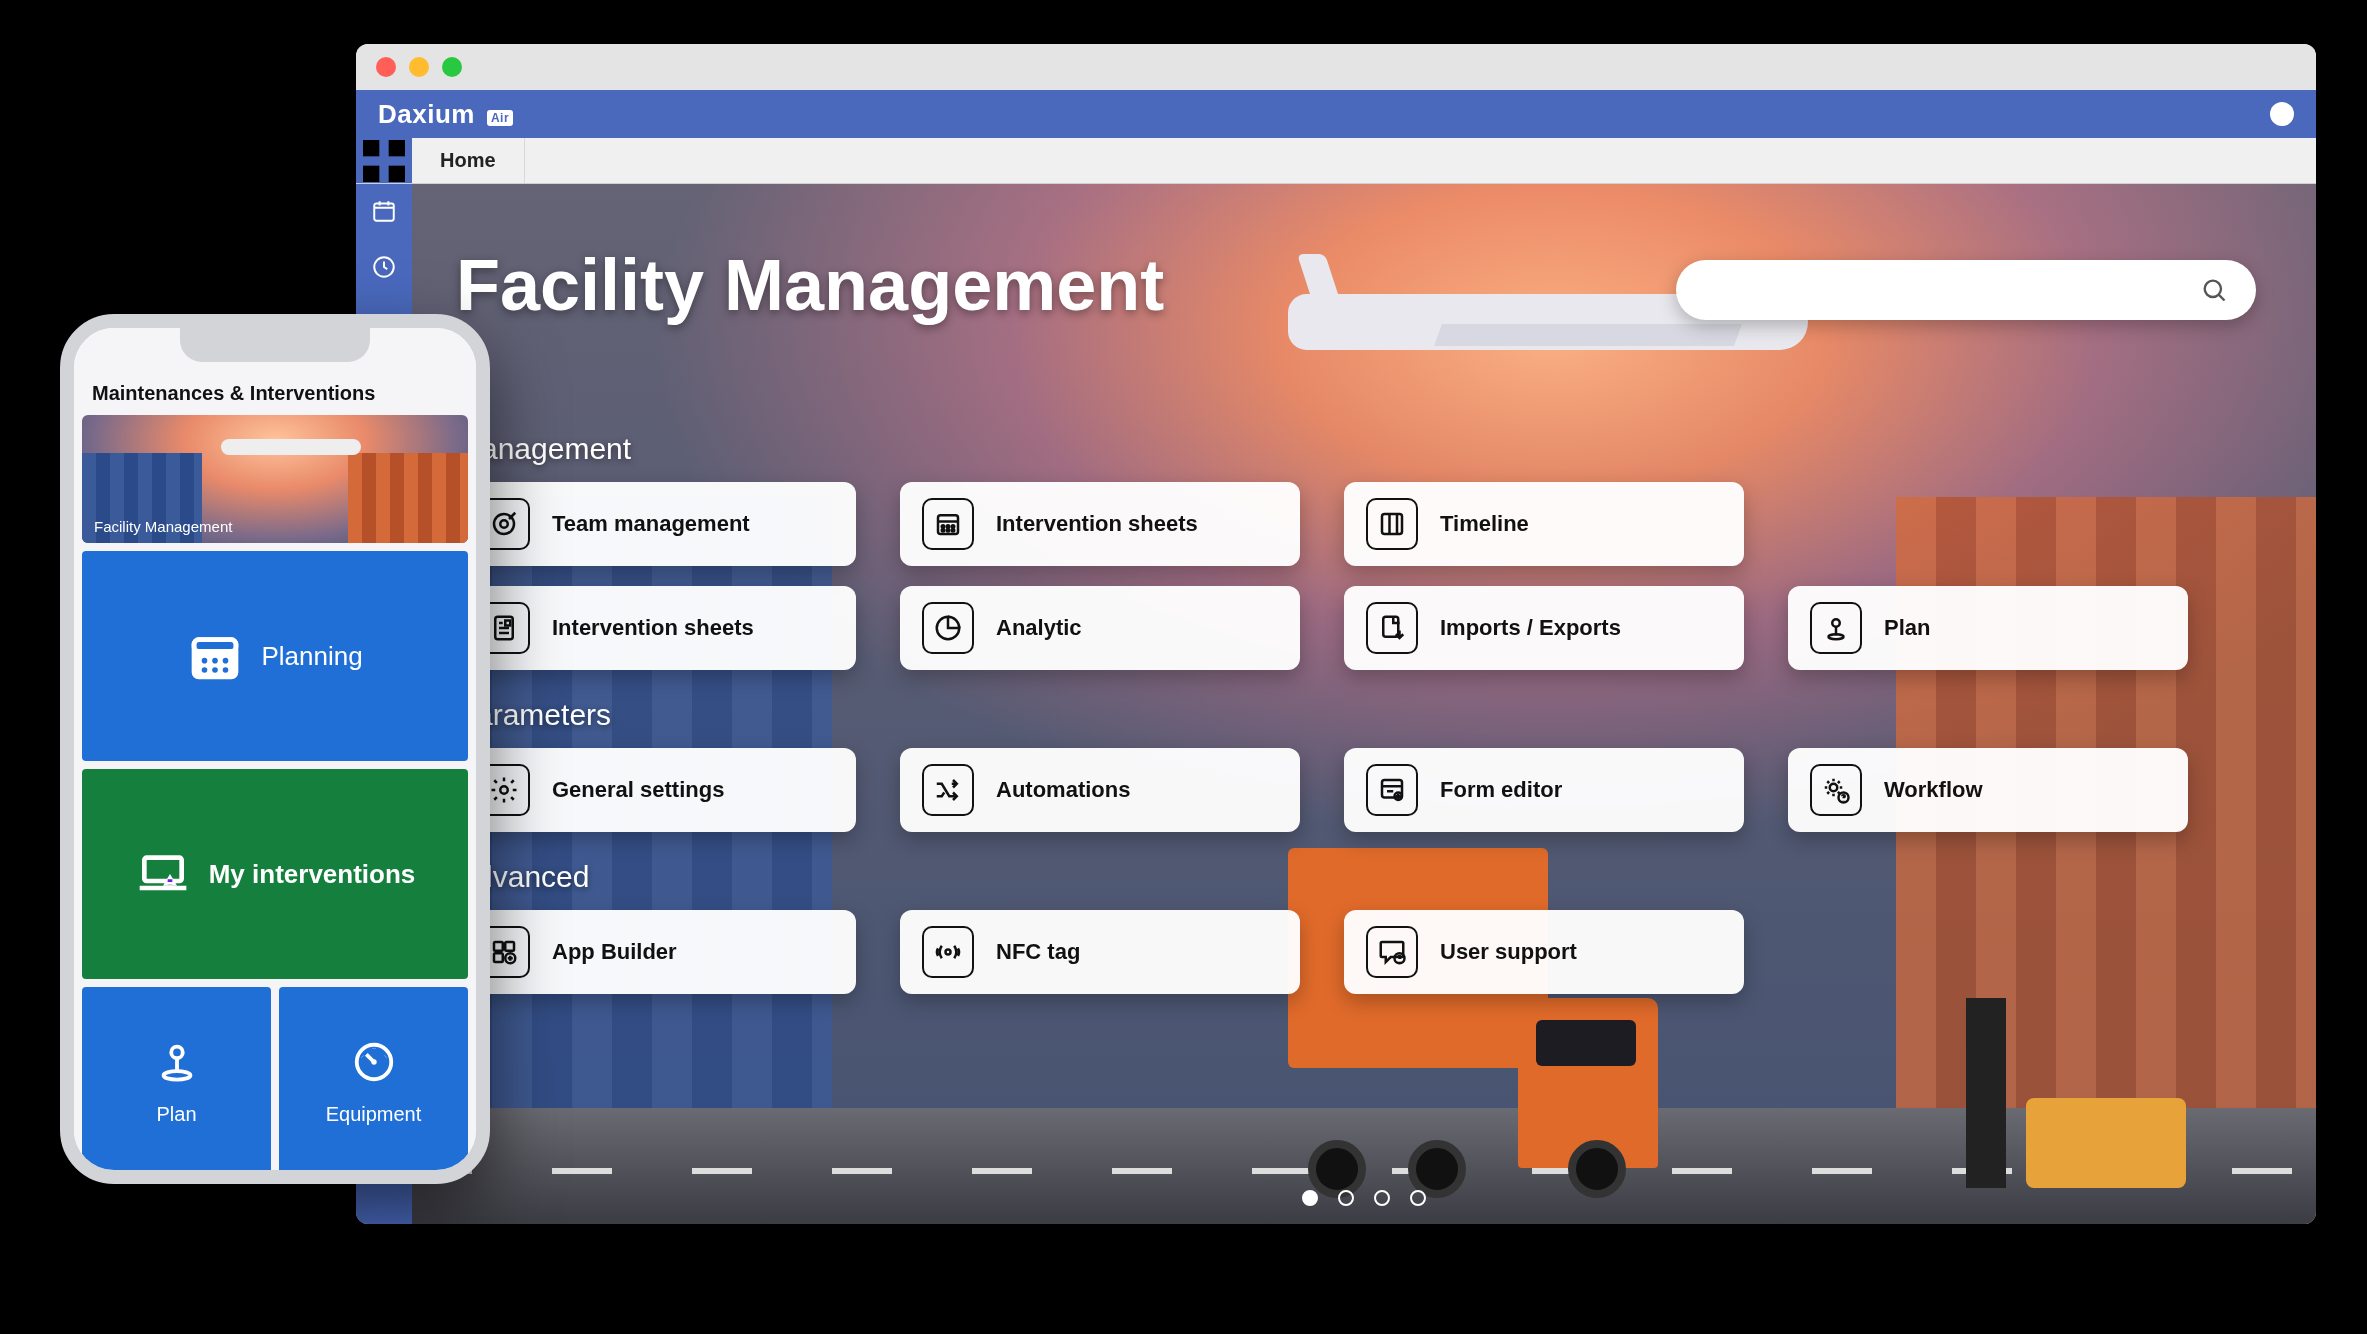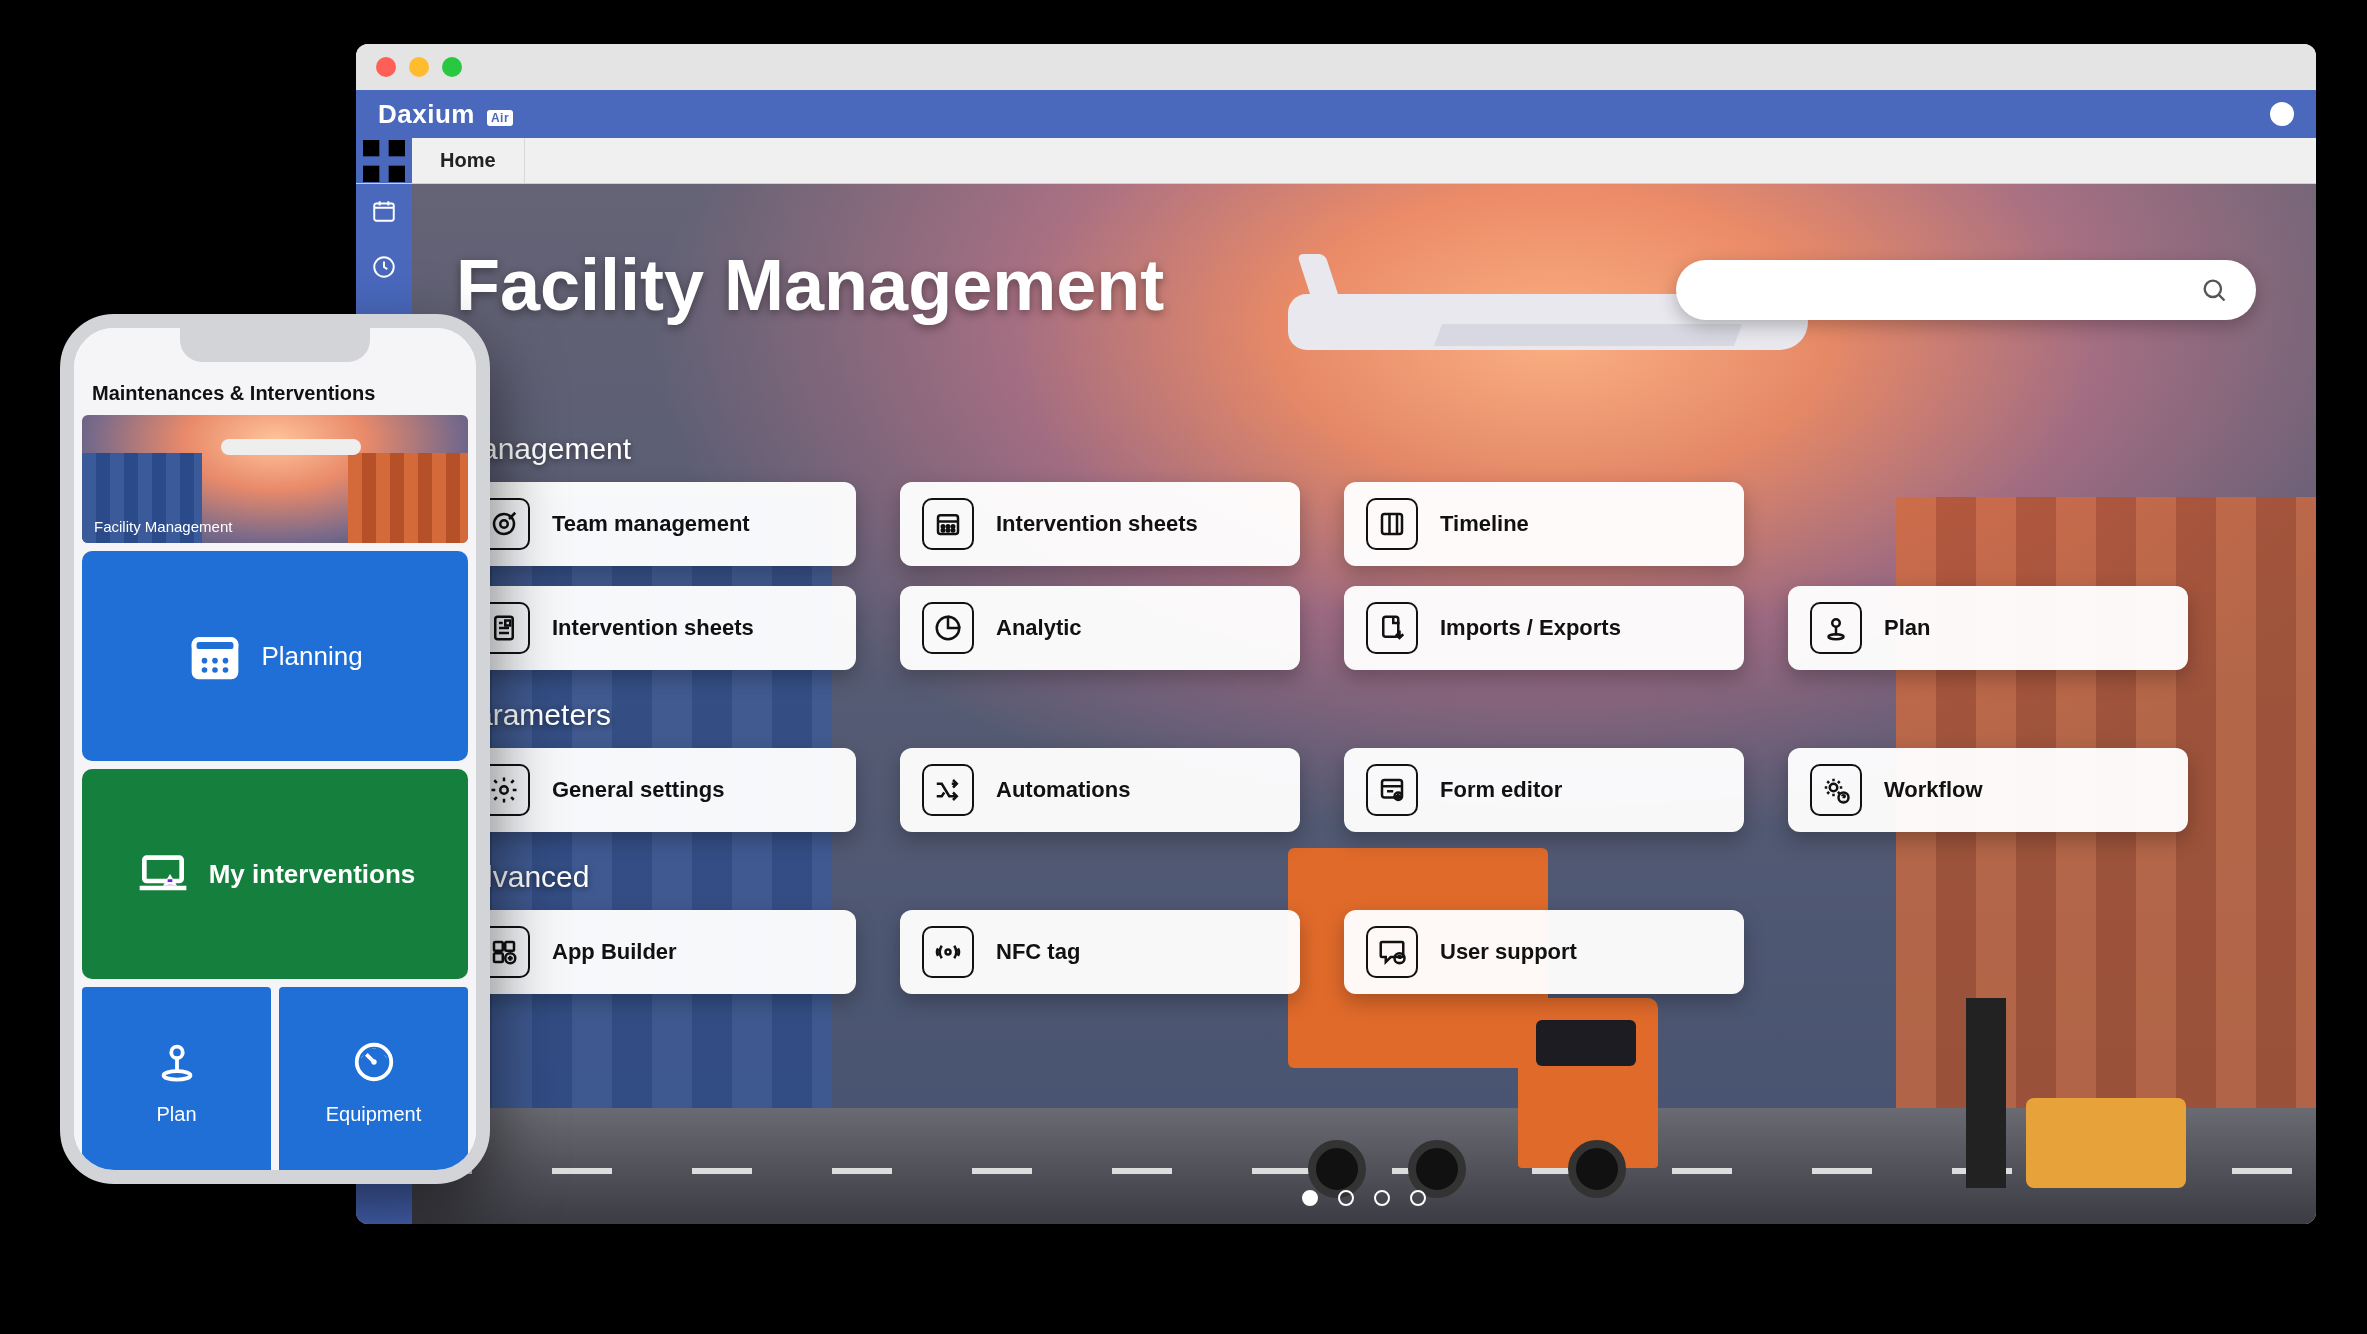--- a/index.html
+++ b/index.html
@@ -145,21 +145,21 @@
 .ph-banner .ct-r{right:0; background:repeating-linear-gradient(to right,#d46a3a 0 14px,#b55028 14px 28px);}
 .ph-banner .pl{position:absolute; left:36%; top:6px; width:140px; height:48px;}
 .ph-banner .pl::before{content:""; position:absolute; left:0; top:18px; width:140px; height:16px; background:#eee; border-radius:10px;}
 .ph-banner .cap{position:absolute; left:12px; bottom:8px; color:#fff; font-size:15px;}
 .ph-grid{ padding:8px; display:grid; grid-template-columns:1fr 1fr; gap:8px;}
 .ph-tile{
   background:#1f6fd6; color:#fff; border-radius:4px;
   display:flex; flex-direction:column; align-items:center; justify-content:center; gap:18px;
   font-size:22px; font-weight:400;
 }
-.ph-tile.big{ grid-column:1 / span 2; height:210px; flex-direction:row; justify-content:center; padding:0 20px;border-radius:10px;}
+.ph-tile.big{ grid-column:1 / span 2; height:210px; flex-direction:row; justify-content:center; padding:0 20px;}
 .ph-tile.big .plabel{ font-size:26px; }
 .ph-tile.purple{ background:#15803d;font-weight:bold; }
 .ph-tile.small{ height:190px; }
 .ph-tile svg{ width:56px; height:56px; stroke:#fff; fill:none; stroke-width:2;}
 .ph-tile.small svg{ width:46px; height:46px;}
 .ph-tile .plabel{ font-size:20px; }
 </style>
 </head>
 <body>
 

